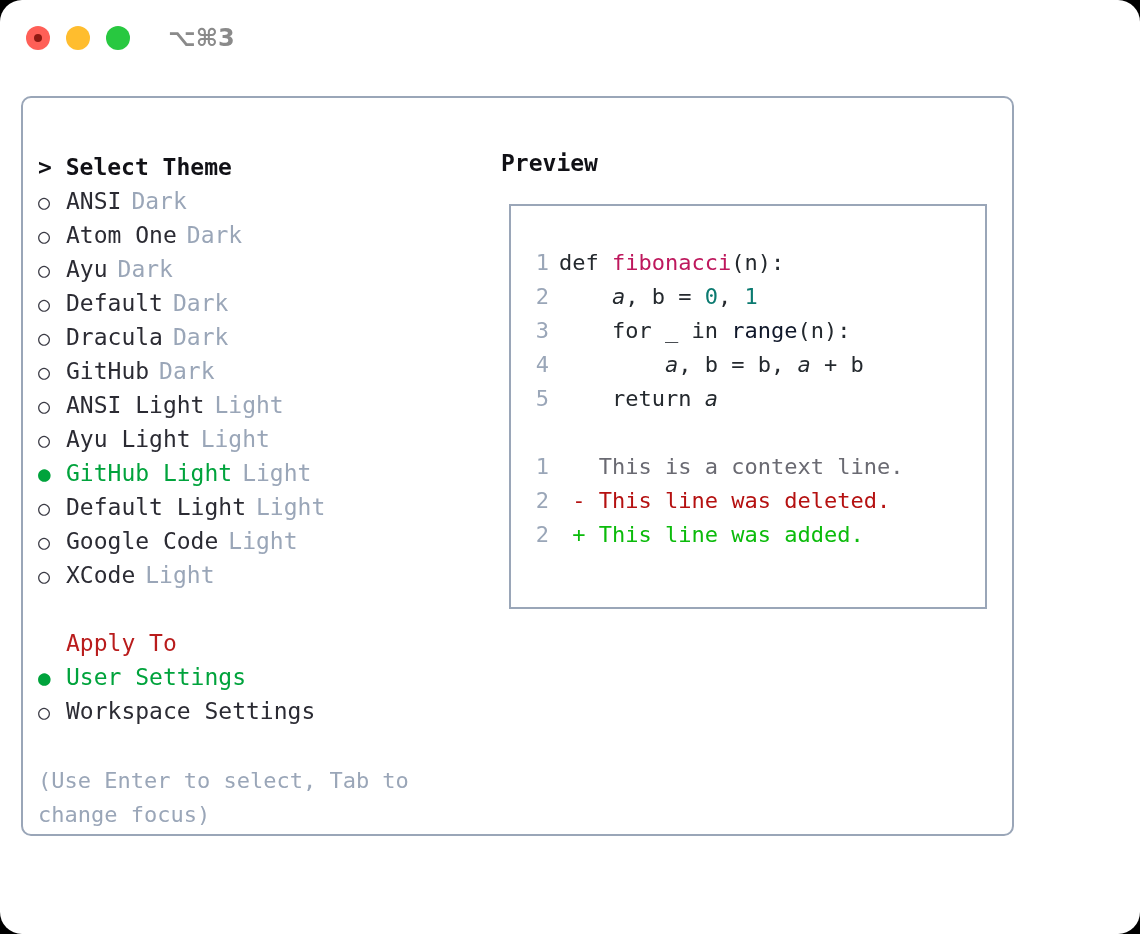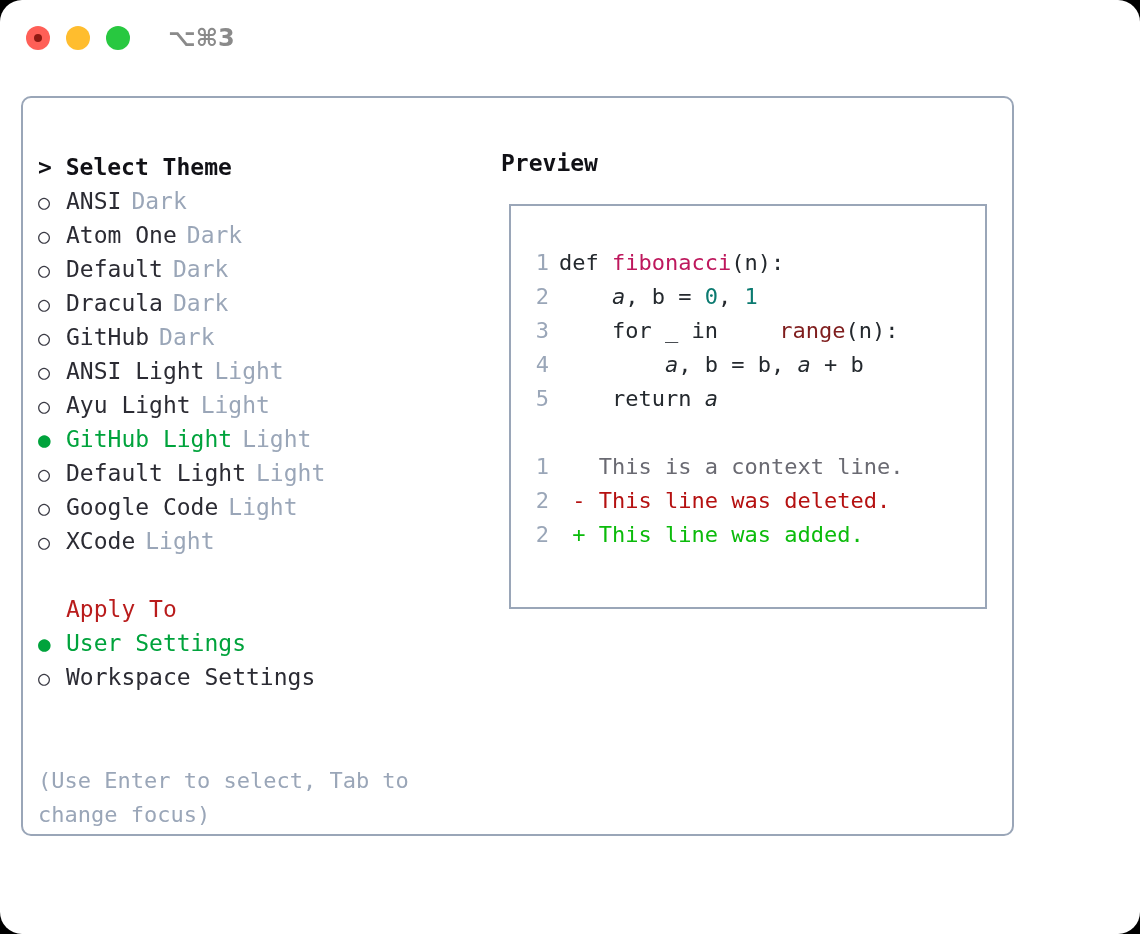--- a/index.html
+++ b/index.html
@@ -158,21 +158,21 @@
     display: inline-block;
     width: 26px;
     text-align: right;
     color: #9aa6b8;
     margin-right: 10px;
   }
   .tok-plain { color: #24292e; }
   .tok-kw    { color: #24292e; margin-top: 48px; }
   .tok-fn    { color: #be185d; }
   .tok-num   { color: #0b7a70; }
-  .tok-builtin { color: #7f1d1d; margin-left: 48px; }
+  .tok-builtin { color: #0f172a; }
   .tok-var   { color: #24292e; font-style: italic; }
   .diff-ctx  { color: #6a6a72; }
   .diff-del  { color: #b51111; }
   .diff-add  { color: #0bbb0b; }
   .gap { display: block; height: 34px; }
 </style>
 </head>
 <body>
 
 <div id="window">
@@ -186,20 +186,21 @@
 
   <div id="panel">
 
     <div id="left-col">
       <div class="row list-head">
         <span>&gt; Select Theme</span>
       </div>
       <div id="theme-items">
           <div class="row"><span class="marker">○</span><span class="name">ANSI</span><span class="tag">Dark</span></div>
           <div class="row"><span class="marker">○</span><span class="name">Atom One</span><span class="tag">Dark</span></div>
+          <div class="row"><span class="marker">○</span><span class="name">Ayu</span><span class="tag">Dark</span></div>
           <div class="row"><span class="marker">○</span><span class="name">Default</span><span class="tag">Dark</span></div>
           <div class="row"><span class="marker">○</span><span class="name">Dracula</span><span class="tag">Dark</span></div>
           <div class="row"><span class="marker">○</span><span class="name">GitHub</span><span class="tag">Dark</span></div>
           <div class="row"><span class="marker">○</span><span class="name">ANSI Light</span><span class="tag">Light</span></div>
           <div class="row"><span class="marker">○</span><span class="name">Ayu Light</span><span class="tag">Light</span></div>
           <div class="row selected"><span class="marker sel">●</span><span class="name">GitHub Light</span><span class="tag">Light</span></div>
           <div class="row"><span class="marker">○</span><span class="name">Default Light</span><span class="tag">Light</span></div>
           <div class="row"><span class="marker">○</span><span class="name">Google Code</span><span class="tag">Light</span></div>
           <div class="row"><span class="marker">○</span><span class="name">XCode</span><span class="tag">Light</span></div>
         </div>

